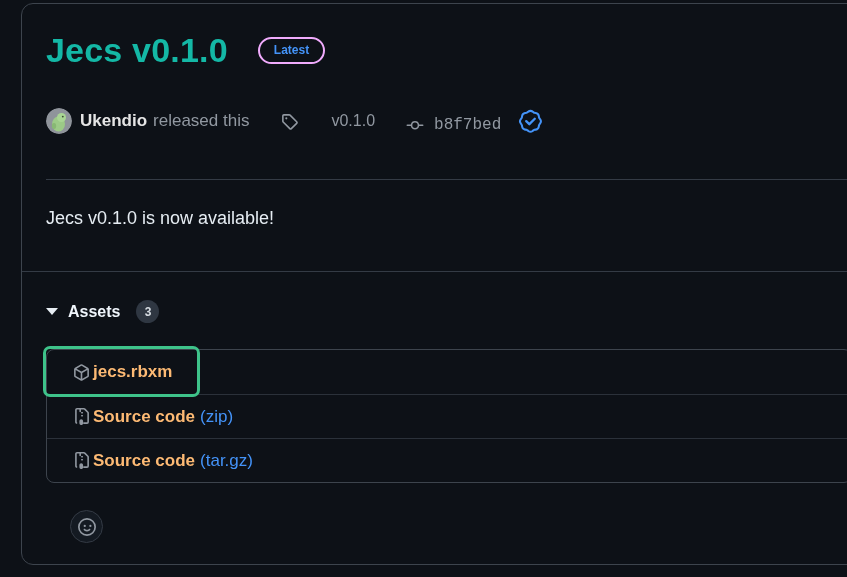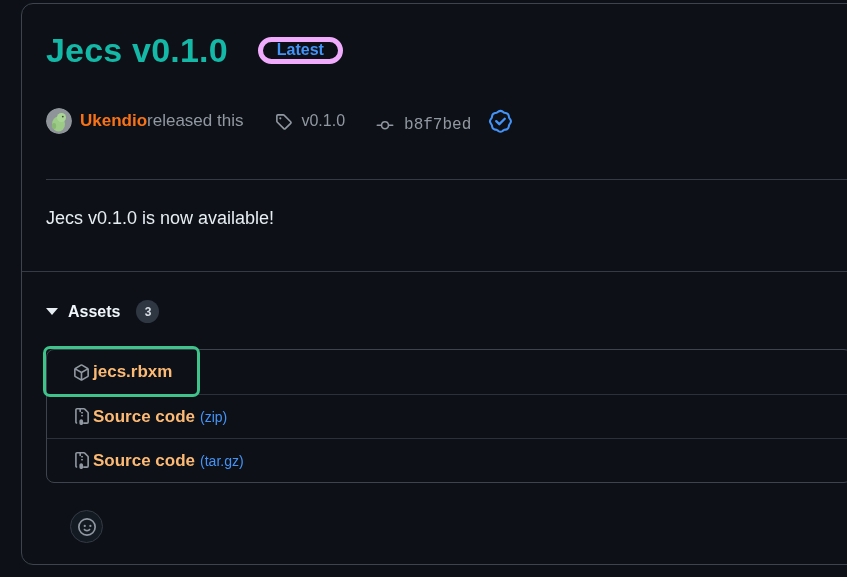--- a/index.html
+++ b/index.html
@@ -20,34 +20,34 @@
   
   .release-header { padding:26px 24px 0 24px; }
   .title-row { display:flex; align-items:center; gap:30px; }
   .release-title {
     font-size:34px; font-weight:700; color:#14b8a6;
     line-height:40px; letter-spacing:0.2px;
   }
   .latest-badge {
     display:inline-flex; align-items:center; justify-content:center;
     height:27px; padding:0 14px;
-    border:5px solid #f0abfc; border-radius:999px;
-    color:#4493f8; font-size:16px; font-weight:700;
+    border:2px solid #f0abfc; border-radius:999px;
+    color:#4493f8; font-size:12px; font-weight:700;
     background:transparent;
   }
   .meta-row {
     margin-top:38px; display:flex; align-items:center;
     font-size:17px; color:#9198a1; white-space:nowrap;
   }
   .avatar { width:26px; height:26px; border-radius:50%; overflow:hidden; flex:0 0 auto; }
-  .author-name { font-weight:700; color:#f97316; margin-left:8px; }
-  .released-text { }
+  .author-name { font-weight:700; color:#e5e5e5; margin-left:8px; }
+  .released-text { margin-left:6px; }
   .released-time { margin-left:5px; }
   .meta-group { display:flex; align-items:center; }
-  .tag-group { margin-left:32px; }
+  .tag-group { margin-left:32px;gap:24px; }
   .commit-group { margin-left:30px;margin-top:8px; }
   .meta-icon { width:17px; height:17px; flex:0 0 auto; }
   .meta-icon svg { width:100%; height:100%; display:block; }
   .tag-label { margin-left:9px; font-size:16px; color:#9198a1; }
   .commit-label {
     margin-left:9px; font-size:16px; color:#9198a1;
     font-family:"Liberation Mono","DejaVu Sans Mono",monospace;
   }
   .verified-badge { width:25px; height:25px; margin-left:17px; }
   .verified-badge svg { width:100%; height:100%; display:block; }
@@ -72,21 +72,21 @@
   .assets-box-wrap { position:relative; margin-top:26px; }
   .assets-box { border:1px solid #3d444d; border-radius:8px; }
   .asset-row {
     height:44px; display:flex; align-items:center;
     padding-left:26px; text-decoration:none;
   }
   .asset-row + .asset-row { border-top:1px solid #2b313a; }
   .asset-icon { width:17px; height:17px; margin-right:3px; flex:0 0 auto; }
   .asset-icon svg { width:100%; height:100%; display:block; }
   .asset-name { font-size:17px; font-weight:700; color:#fdba74; }
-  .asset-suffix { font-size:14px; font-weight:400; color:#4493f8; margin-left:5px; }
+  .asset-suffix { font-size:17px; font-weight:400; color:#4493f8; margin-left:5px; }
   .highlight-box {
     position:absolute; left:-3px; top:-3px;
     width:157px; height:51px;
     border:3px solid #3ec38a; border-radius:7px;
     pointer-events:none;
   }
   
   .reaction-row { padding:27px 24px 0 24px; }
   .reaction-button {
     width:33px; height:33px; border-radius:50%;

